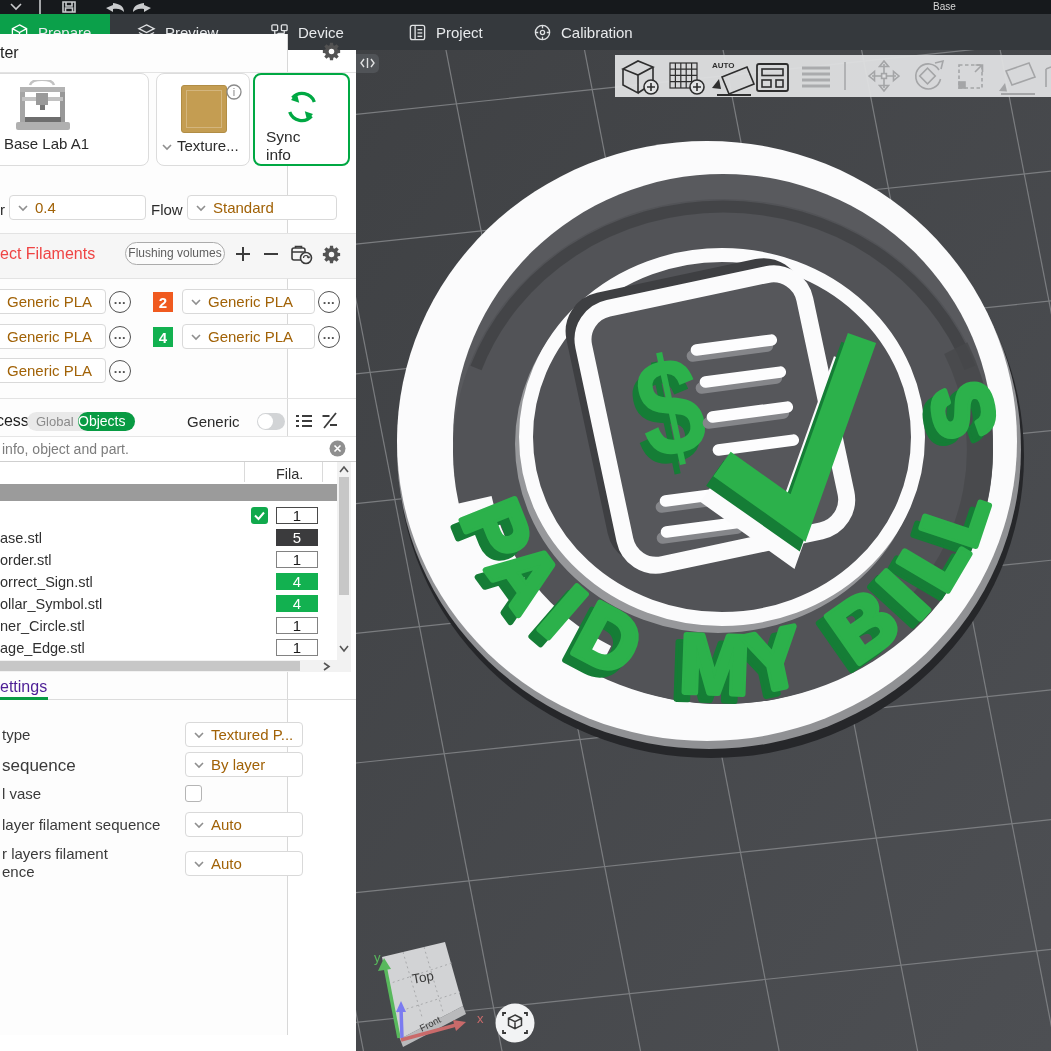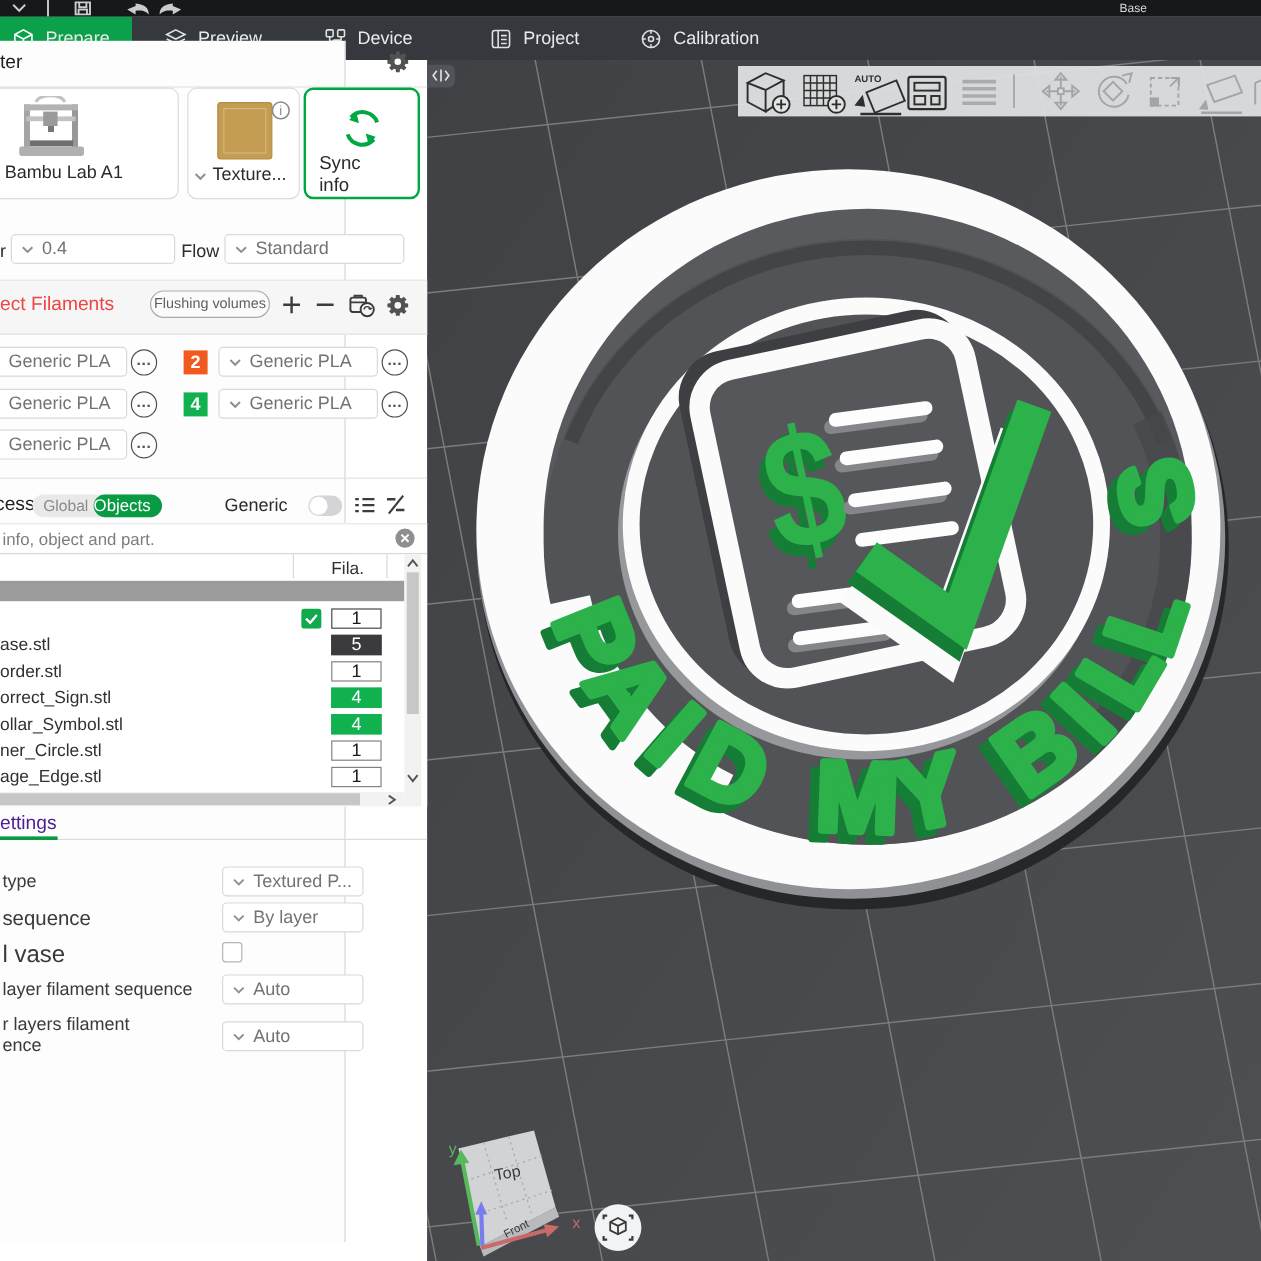--- a/index.html
+++ b/index.html
@@ -16,21 +16,21 @@
 #tab-prepare { left:0; width:110px; background:#0ba04a; padding-left:10px; }
 
 
 #panel { left:0; top:34px; width:288px; height:1001px; background:#fdfdfd; border-right:1px solid #d8d8d8; }
 .sep { position:absolute; left:0; width:356px; height:1px; background:#e3e3e3; }
 .card { position:absolute; border:1px solid #dcdcdc; border-radius:8px; background:#fff; }
 .lbl { position:absolute; font-size:15px; color:#2b2b2b; }
 .glbl { position:absolute; font-size:14px; color:#3a3a3a; }
 
 .ddl { position:absolute; border:1px solid #d9d9d9; border-radius:4px; background:#fff;
-  font-size:15px; color:#737373; display:flex; align-items:center; padding-left:7px; gap:6px; height:25px;text-align:center; }
+  font-size:15px; color:#a16207; display:flex; align-items:center; padding-left:7px; gap:6px; height:25px;text-align:center; }
 .chev { width:12px; height:8px; flex:0 0 auto; }
 .dots { position:absolute; width:22px; height:22px; border:1.6px solid #515151; border-radius:50%;
   color:#515151; font-size:13px; font-weight:bold; text-align:center; line-height:16px; letter-spacing:0.5px;}
 .fnum { position:absolute; width:20px; height:20px; font-size:15px; font-weight:bold; color:#fff;
   display:flex; align-items:center; justify-content:center; }
 .numbox { position:absolute; width:42px; height:17px; border:1px solid #828282; background:#fff;
   font-size:15px; color:#1a1a1a; display:flex; align-items:center; justify-content:center; }
 .rowtxt { position:absolute; font-size:14.5px; color:#303030; }
 
 #viewport { left:356px; top:50px; width:695px; height:1001px; background:#46484c; }
@@ -306,21 +306,21 @@
         <rect x="6" y="7" width="5" height="37" fill="#a5a5a5"></rect>
         <rect x="46" y="7" width="5" height="37" fill="#989898"></rect>
         <rect x="6" y="7" width="45" height="5" fill="#b3b3b3"></rect>
         <rect x="8" y="17" width="41" height="4" fill="#c2c2c2"></rect>
         <rect x="22" y="13" width="12" height="12" fill="#9a9a9a"></rect>
         <rect x="26" y="25" width="5" height="5" fill="#777"></rect>
         <rect x="11" y="37" width="36" height="5" fill="#6e6e6e"></rect>
         <rect x="2" y="42" width="54" height="8" rx="2" fill="#b0b0b0"></rect>
       </g>
     </svg>
-    <div class="lbl" style="left:4px;top:101px">Bambu Lab A1</div>
+    <div class="lbl" style="left:4px;top:101px">Base Lab A1</div>
     <div class="abs" style="left:181px;top:51px;width:46px;height:48px;background:#c49d52;border-radius:3px;border:1px solid #b18d45"></div>
     <div class="abs" style="left:186px;top:56px;width:36px;height:38px;border:1px solid rgba(255,255,255,0.25)"></div>
     <svg class="abs" style="left:226px;top:50px" width="16" height="16">
         <circle cx="8" cy="8" r="7" fill="none" stroke="#8a8a8a" stroke-width="1.3"></circle>
         <text x="8" y="12" text-anchor="middle" font-size="11" fill="#8a8a8a">i</text>
       </svg>
     <div class="lbl" style="left:177px;top:103px">Texture...</div>
     <svg class="chev abs" style="left:161px;top:109px" viewBox="0 0 12 8">
         <path d="M2 2 L6 6 L10 2" stroke="#8f8f8f" stroke-width="1.6" fill="none"></path>
       </svg>
@@ -452,21 +452,21 @@
     <div class="glbl" style="left:2px;top:692px;font-size:15px">type</div>
     <div class="ddl" style="left:185px;top:688px;width:118px">
       <svg class="chev" viewBox="0 0 12 8">
           <path d="M2 2 L6 6 L10 2" stroke="#8f8f8f" stroke-width="1.6" fill="none"></path>
         </svg>Textured P...</div>
     <div class="glbl" style="left:2px;top:722px;font-size:17px">sequence</div>
     <div class="ddl" style="left:185px;top:718px;width:118px">
       <svg class="chev" viewBox="0 0 12 8">
           <path d="M2 2 L6 6 L10 2" stroke="#8f8f8f" stroke-width="1.6" fill="none"></path>
         </svg>By layer</div>
-    <div class="glbl" style="left:2px;top:751px;font-size:20px">l vase</div>
+    <div class="glbl" style="left:2px;top:751px;font-size:15px">l vase</div>
     <div class="abs" style="left:185px;top:751px;width:17px;height:17px;border:1px solid #b5b5b5;border-radius:3px;background:#fff"></div>
     <div class="glbl" style="left:2px;top:782px;font-size:15px">layer filament sequence</div>
     <div class="ddl" style="left:185px;top:778px;width:118px">
       <svg class="chev" viewBox="0 0 12 8">
           <path d="M2 2 L6 6 L10 2" stroke="#8f8f8f" stroke-width="1.6" fill="none"></path>
         </svg>Auto</div>
     <div class="glbl" style="left:2px;top:811px;font-size:15px">r layers filament</div>
     <div class="glbl" style="left:2px;top:829px;font-size:15px">ence</div>
     <div class="ddl" style="left:185px;top:817px;width:118px">
       <svg class="chev" viewBox="0 0 12 8">

